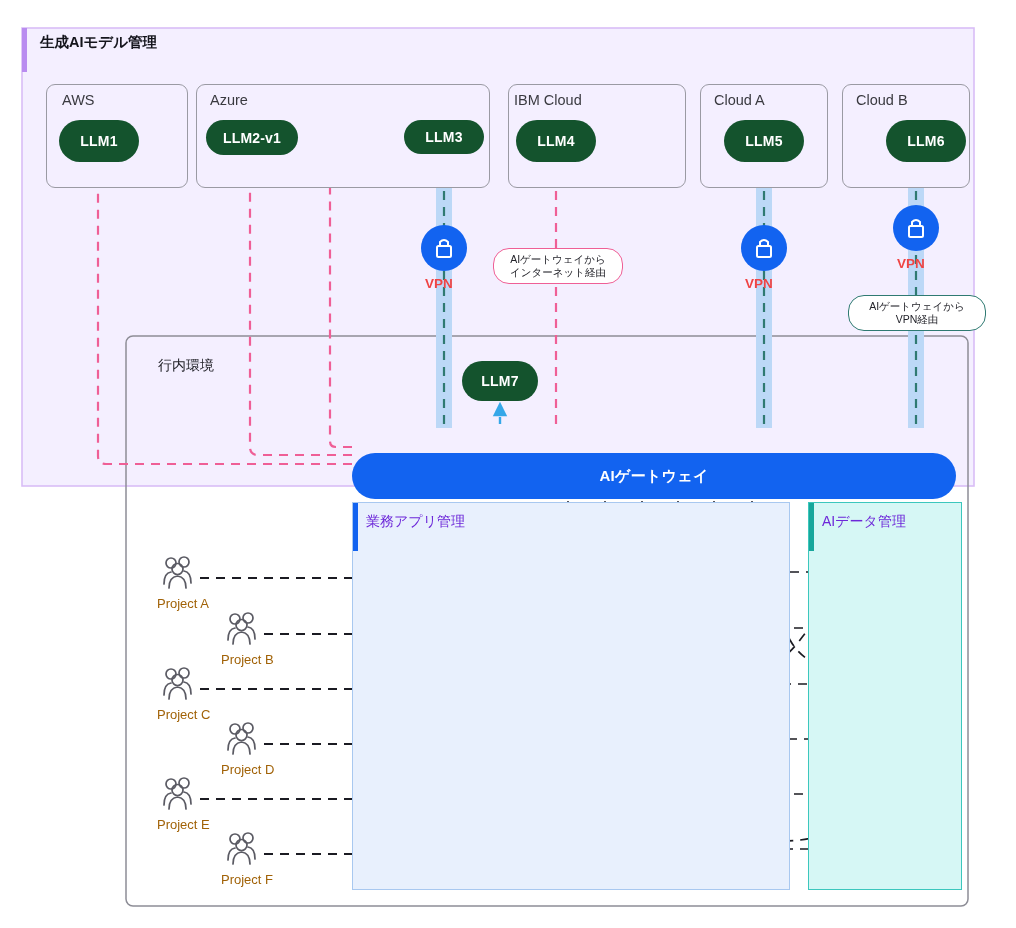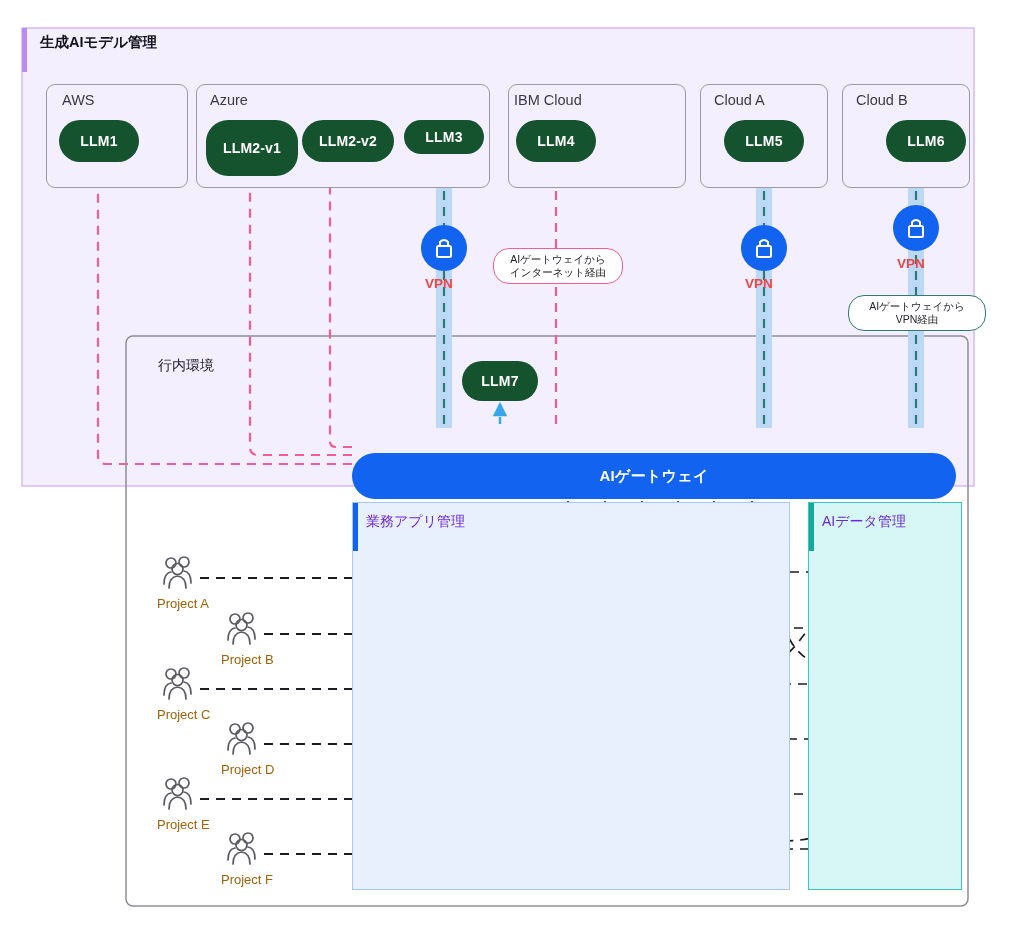--- a/index.html
+++ b/index.html
@@ -376,22 +376,21 @@
   <div class="cloudbox" style="left:508px;top:84px;width:176px;height:102px;"></div>
   <div class="cloudlabel" style="left:514px;top:92px;">IBM Cloud</div>
 
   <div class="cloudbox" style="left:700px;top:84px;width:126px;height:102px;"></div>
   <div class="cloudlabel" style="left:714px;top:92px;">Cloud A</div>
 
   <div class="cloudbox" style="left:842px;top:84px;width:126px;height:102px;"></div>
   <div class="cloudlabel" style="left:856px;top:92px;">Cloud B</div>
 
   <div class="llm" style="left:59px;top:120px;width:80px;height:42px;">LLM1</div>
-  <div class="llm" style="left:206px;top:120px;width:92px;height:56px;">LLM2-v1</div>
-  <div class="llm" style="left:302px;top:120px;width:92px;height:42px;">LLM2-v2</div>
+  <div class="llm" style="left:206px;top:120px;width:92px;height:35px;">LLM2-v1</div>
   <div class="llm" style="left:404px;top:120px;width:80px;height:34px;">LLM3</div>
   <div class="llm" style="left:516px;top:120px;width:80px;height:42px;">LLM4</div>
   <div class="llm" style="left:724px;top:120px;width:80px;height:42px;">LLM5</div>
   <div class="llm" style="left:886px;top:120px;width:80px;height:42px;">LLM6</div>
 
   <div class="vpnlabel" style="left:425px;top:276px;">VPN</div>
   <div class="vpnlabel" style="left:745px;top:276px;">VPN</div>
   <div class="vpnlabel" style="left:897px;top:256px;">VPN</div>
 
   <div class="callout pink" style="left:493px;top:248px;width:128px;height:34px;">

